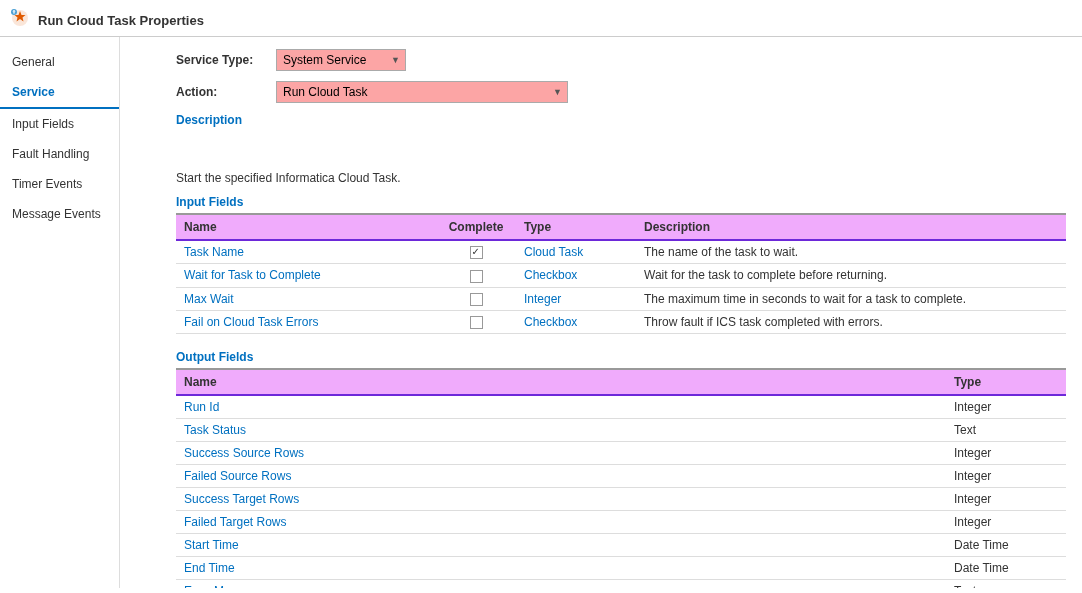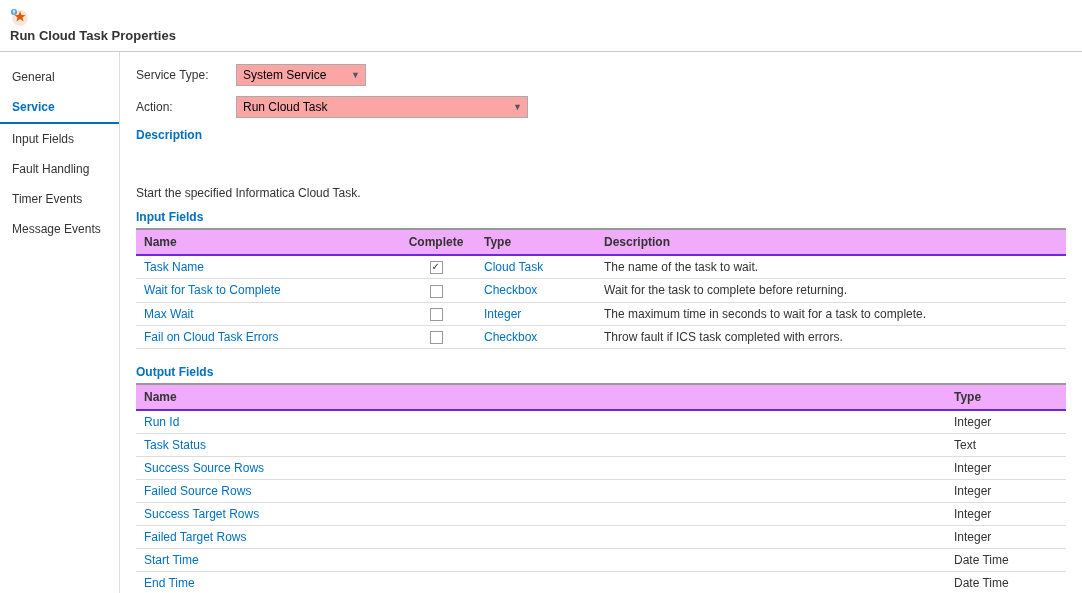--- a/index.html
+++ b/index.html
@@ -9,42 +9,42 @@
       color: #333;
       background: #fff;
       width: 1082px;
       height: 593px;
       overflow: hidden;
     }
 
     
     .header {
       display: flex;
-      align-items: flex-start;
+      align-items: flex-end;
       padding: 8px 10px;
       border-bottom: 1px solid #ccc;
       background: #fff;
-      flex-direction: column;
     }
     .header-icon {
       width: 20px;
       height: 20px;
       margin-right: 8px;
       flex-shrink: 0;
     }
     .header-title {
       font-size: 13px;
       font-weight: bold;
       color: #333;
     }
 
     
     .main-layout {
       display: flex;
       height: calc(593px - 42px);
+      gap: 40px;
     }
 
     
     .sidebar {
       width: 120px;
       flex-shrink: 0;
       border-right: 1px solid #ddd;
       padding-top: 10px;
     }
     .sidebar-item {
@@ -70,20 +70,21 @@
     .form-row {
       display: flex;
       align-items: center;
       margin-bottom: 10px;
     }
     .form-label {
       width: 100px;
       font-size: 12px;
       color: #333;
       flex-shrink: 0;
+      font-weight: bold;
     }
     .form-select {
       border: 1px solid #aaa;
       font-size: 12px;
       padding: 3px 6px;
       background: #fca5a5;
       appearance: none;
       -webkit-appearance: none;
       cursor: pointer;
     }

